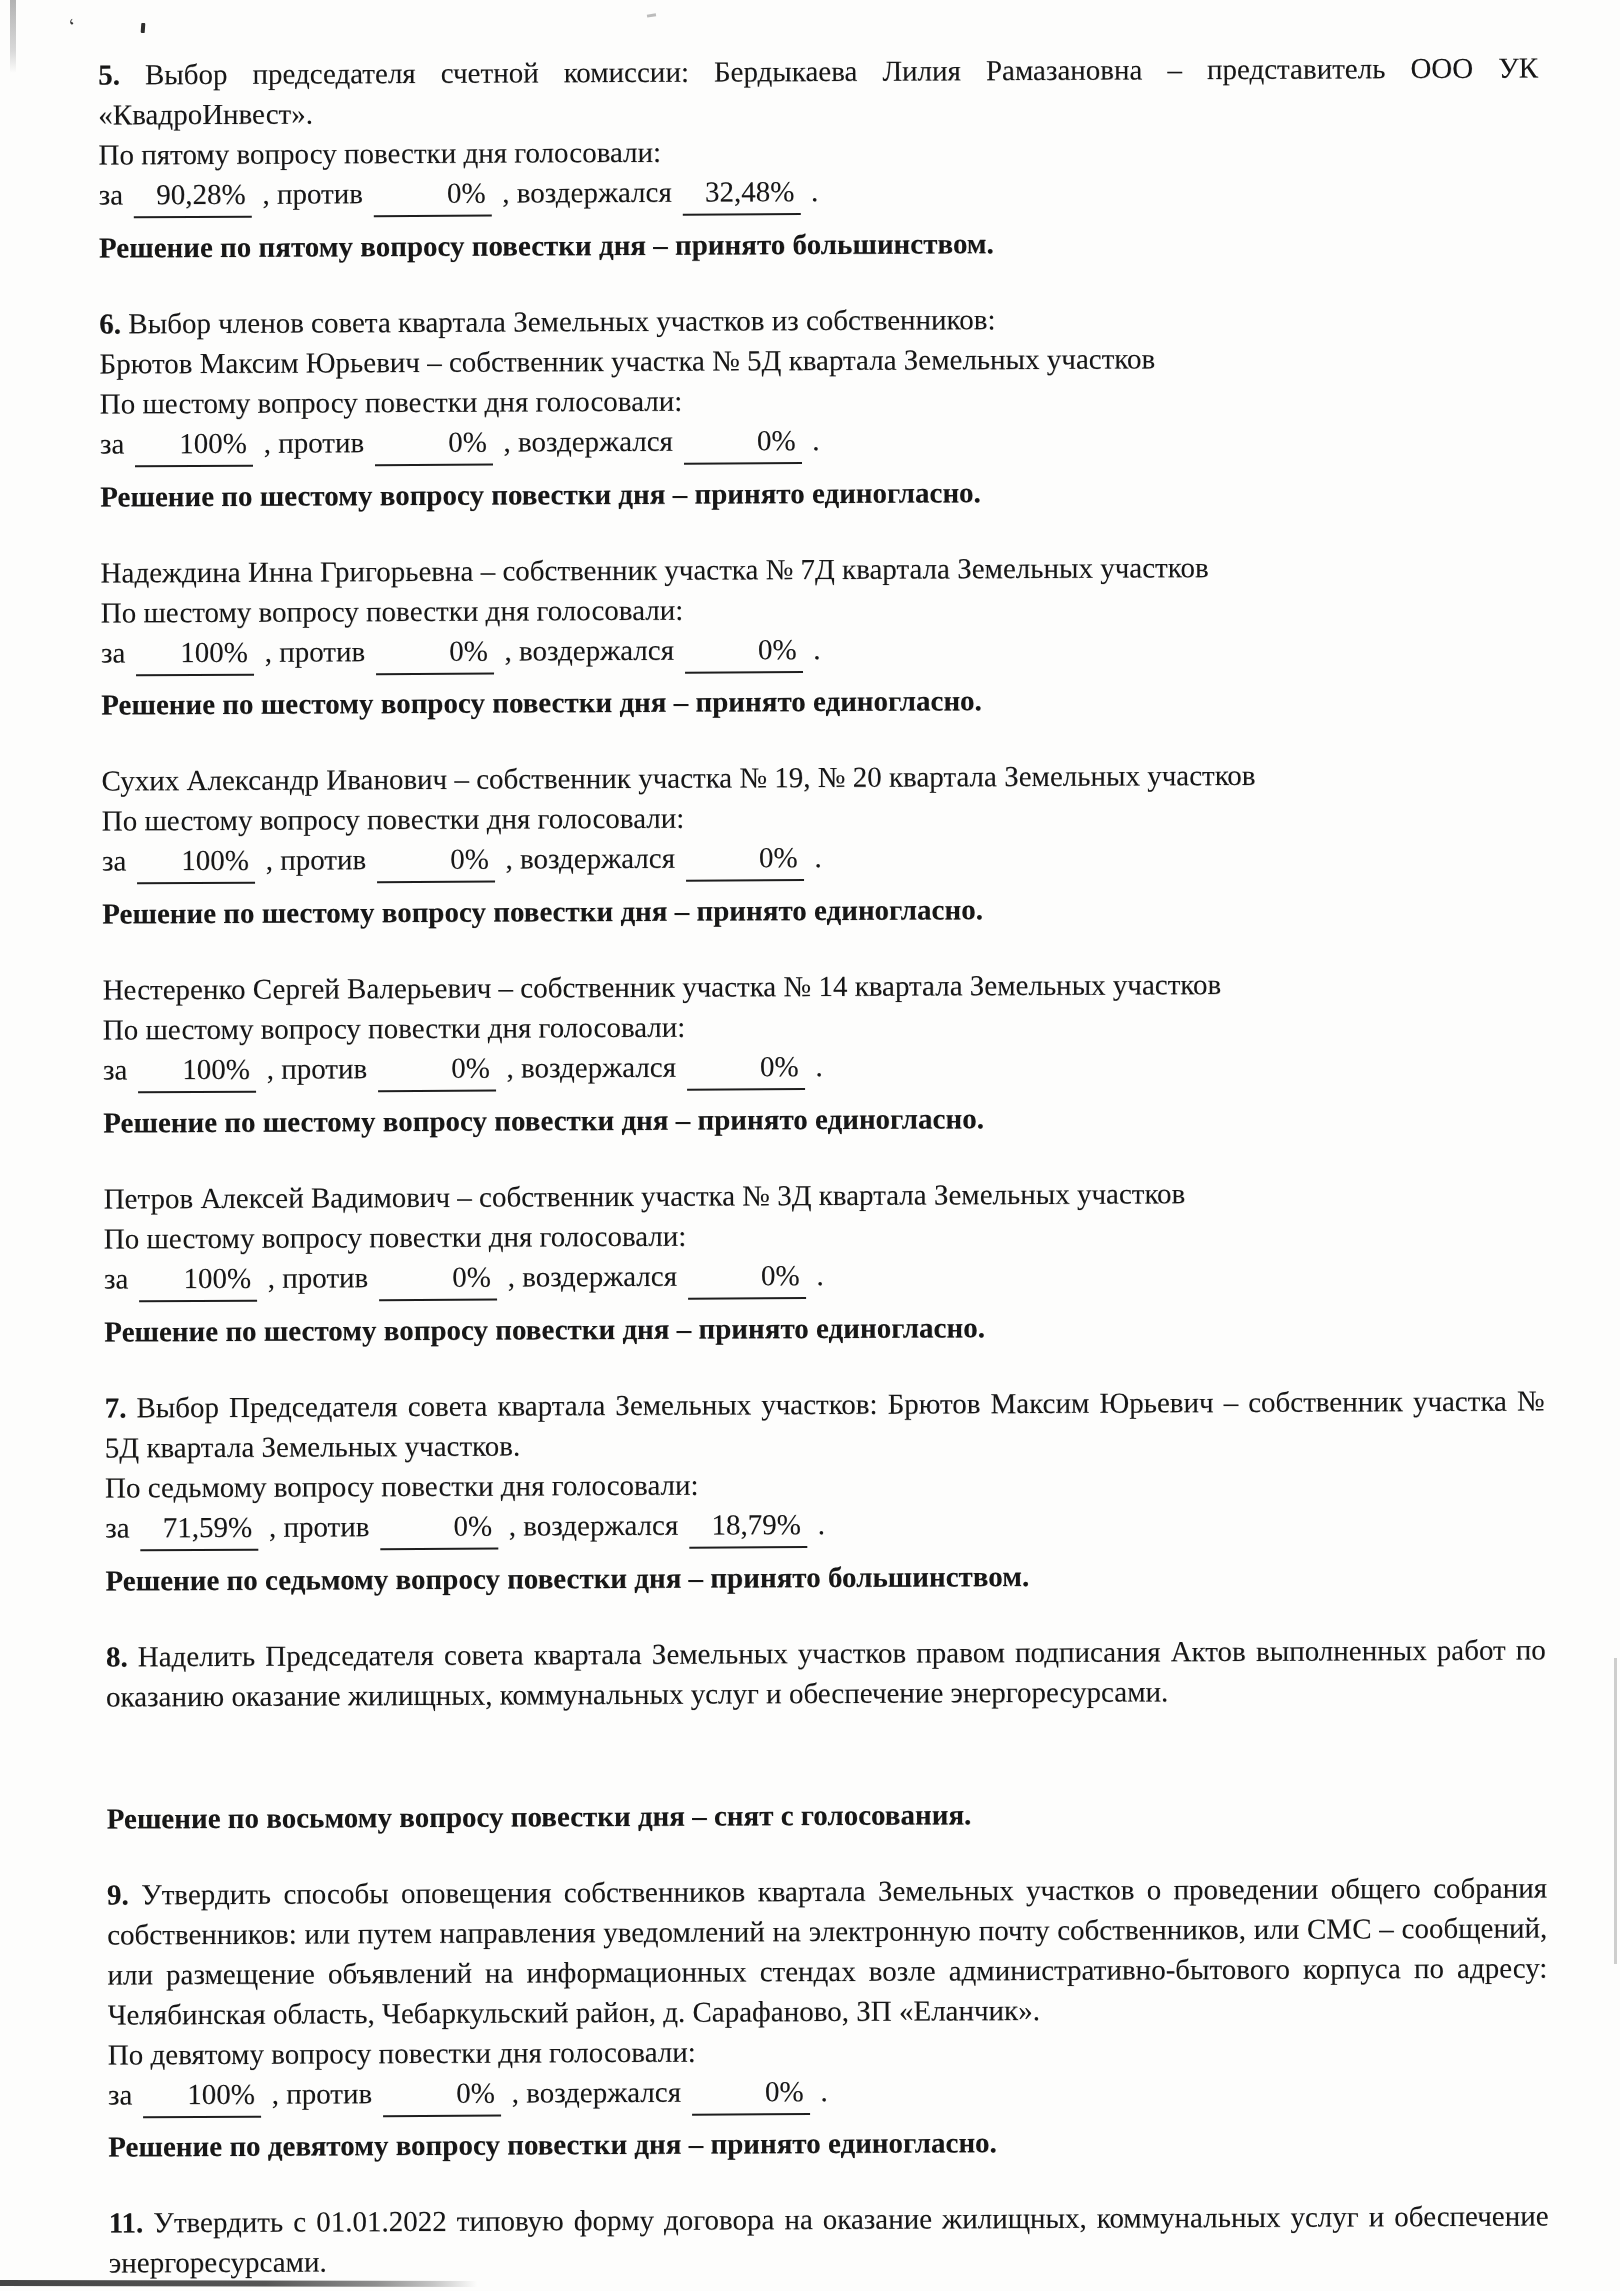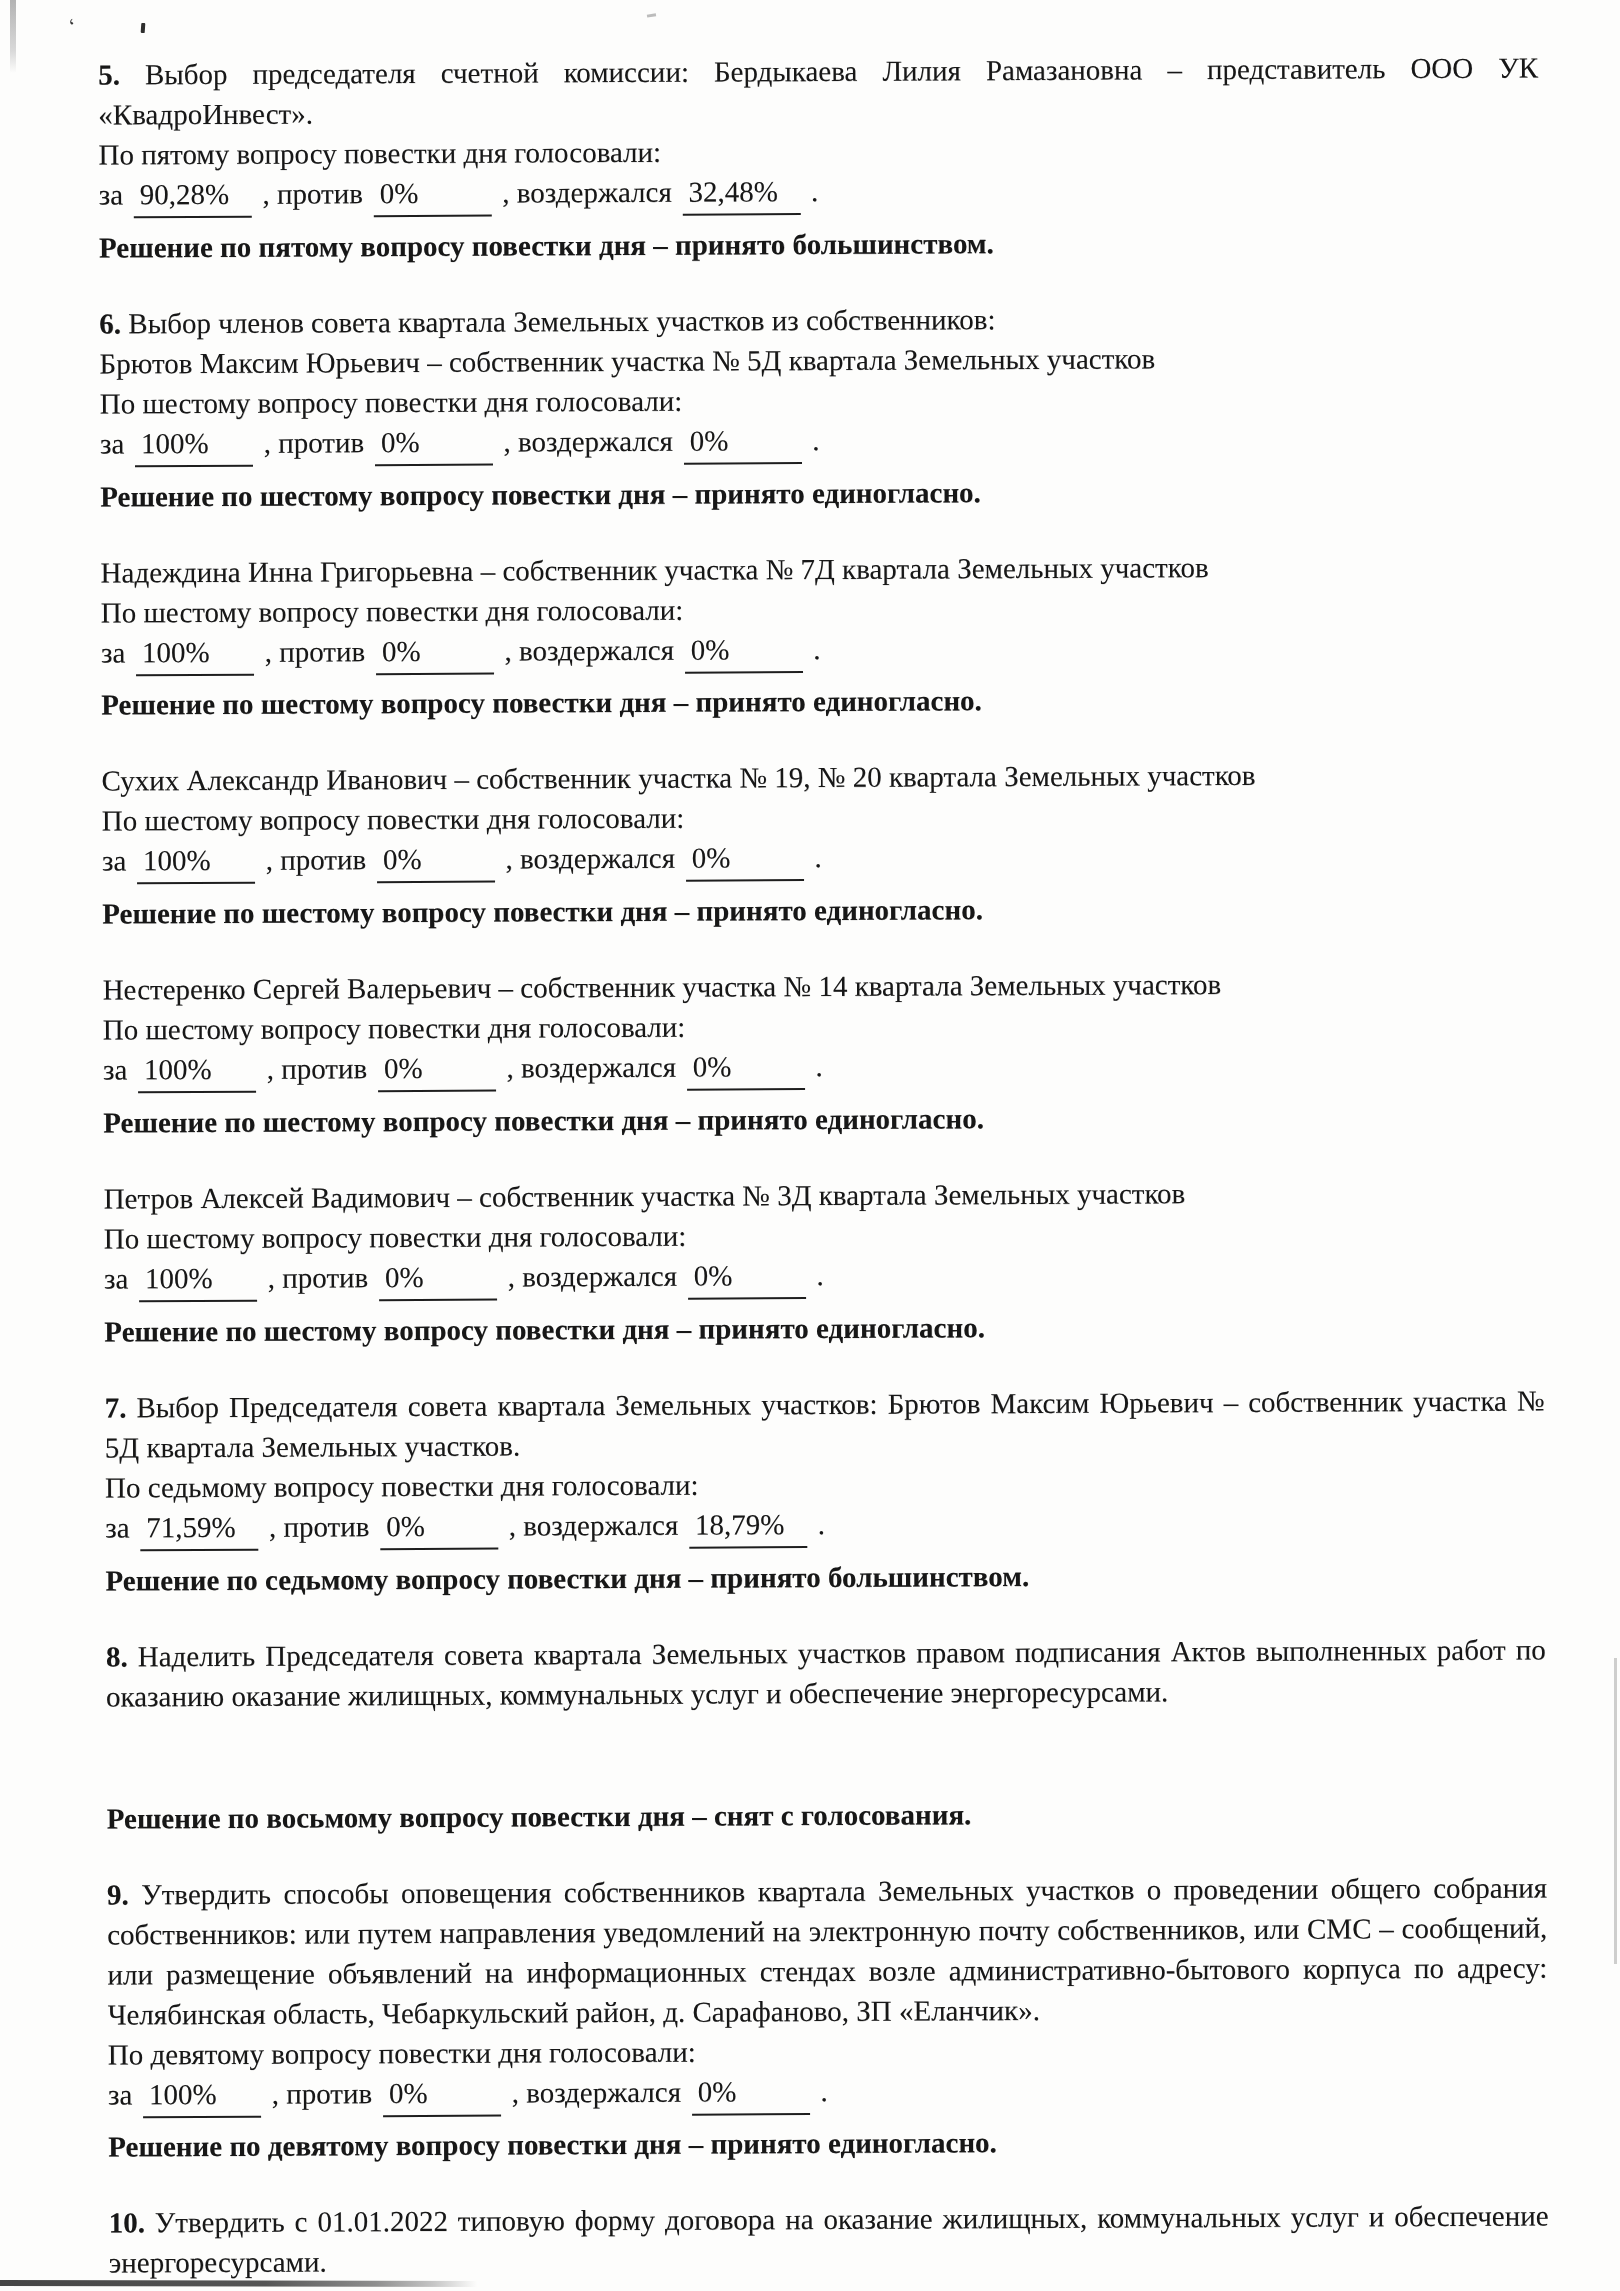--- a/index.html
+++ b/index.html
@@ -23,21 +23,21 @@
   p { margin:0; }
   .block { margin-bottom:36px; }
   .j { text-align:justify; }
   .num { font-weight:bold; }
   .res { font-weight:bold; }
   .res-gap { margin-top:82px; }
   .vote { line-height:40px; padding-bottom:8.8px; white-space:nowrap; }
   .blank {
     display:inline-block;
     min-width:106px;
-    text-align:left;
+    text-align:right;
     border-bottom:2.9px solid #1e1e1e;
     padding:0 5.9px 2px 5.9px;
     margin:0 10.8px;
   }
   
   .edge-strip-left {
     position:absolute; left:9.8px; top:0; width:5.9px; height:73px;
     background:linear-gradient(#b3b3b3,#d9d9d9 70%,rgba(255,255,255,0));
   }
   .speck-comma {
@@ -151,19 +151,19 @@
     <div class="block">
       <p class="j"><span class="num">9.</span><span> Утвердить способы оповещения собственников квартала Земельных участков о проведении общего собрания собственников: или путем направления уведомлений на электронную почту собственников, или СМС – сообщений, или размещение объявлений на информационных стендах возле административно-бытового корпуса по адресу: Челябинская область, Чебаркульский район, д. Сарафаново, ЗП «Еланчик».</span></p>
       <p>По девятому вопросу повестки дня голосовали:</p>
       <p class="vote">
         <span>за</span><span class="blank"><span>100%</span></span><span>, против</span><span class="blank"><span>0%</span></span><span>, воздержался</span><span class="blank"><span>0%</span></span><span>.</span>
       </p>
       <p class="res">Решение по девятому вопросу повестки дня – принято единогласно.</p>
     </div>
 
     <div class="block">
-      <p class="j"><span class="num">10.</span><span> Утвердить с 01.01.2022 типовую форму договора на оказание жилищных, коммунальных услуг  и обеспечение  энергоресурсами.</span></p>
+      <p class="j"><span class="num">11.</span><span> Утвердить с 01.01.2022 типовую форму договора на оказание жилищных, коммунальных услуг  и обеспечение  энергоресурсами.</span></p>
 
     </div>
 
   </div>
 </div>
 
 
 </body></html>

